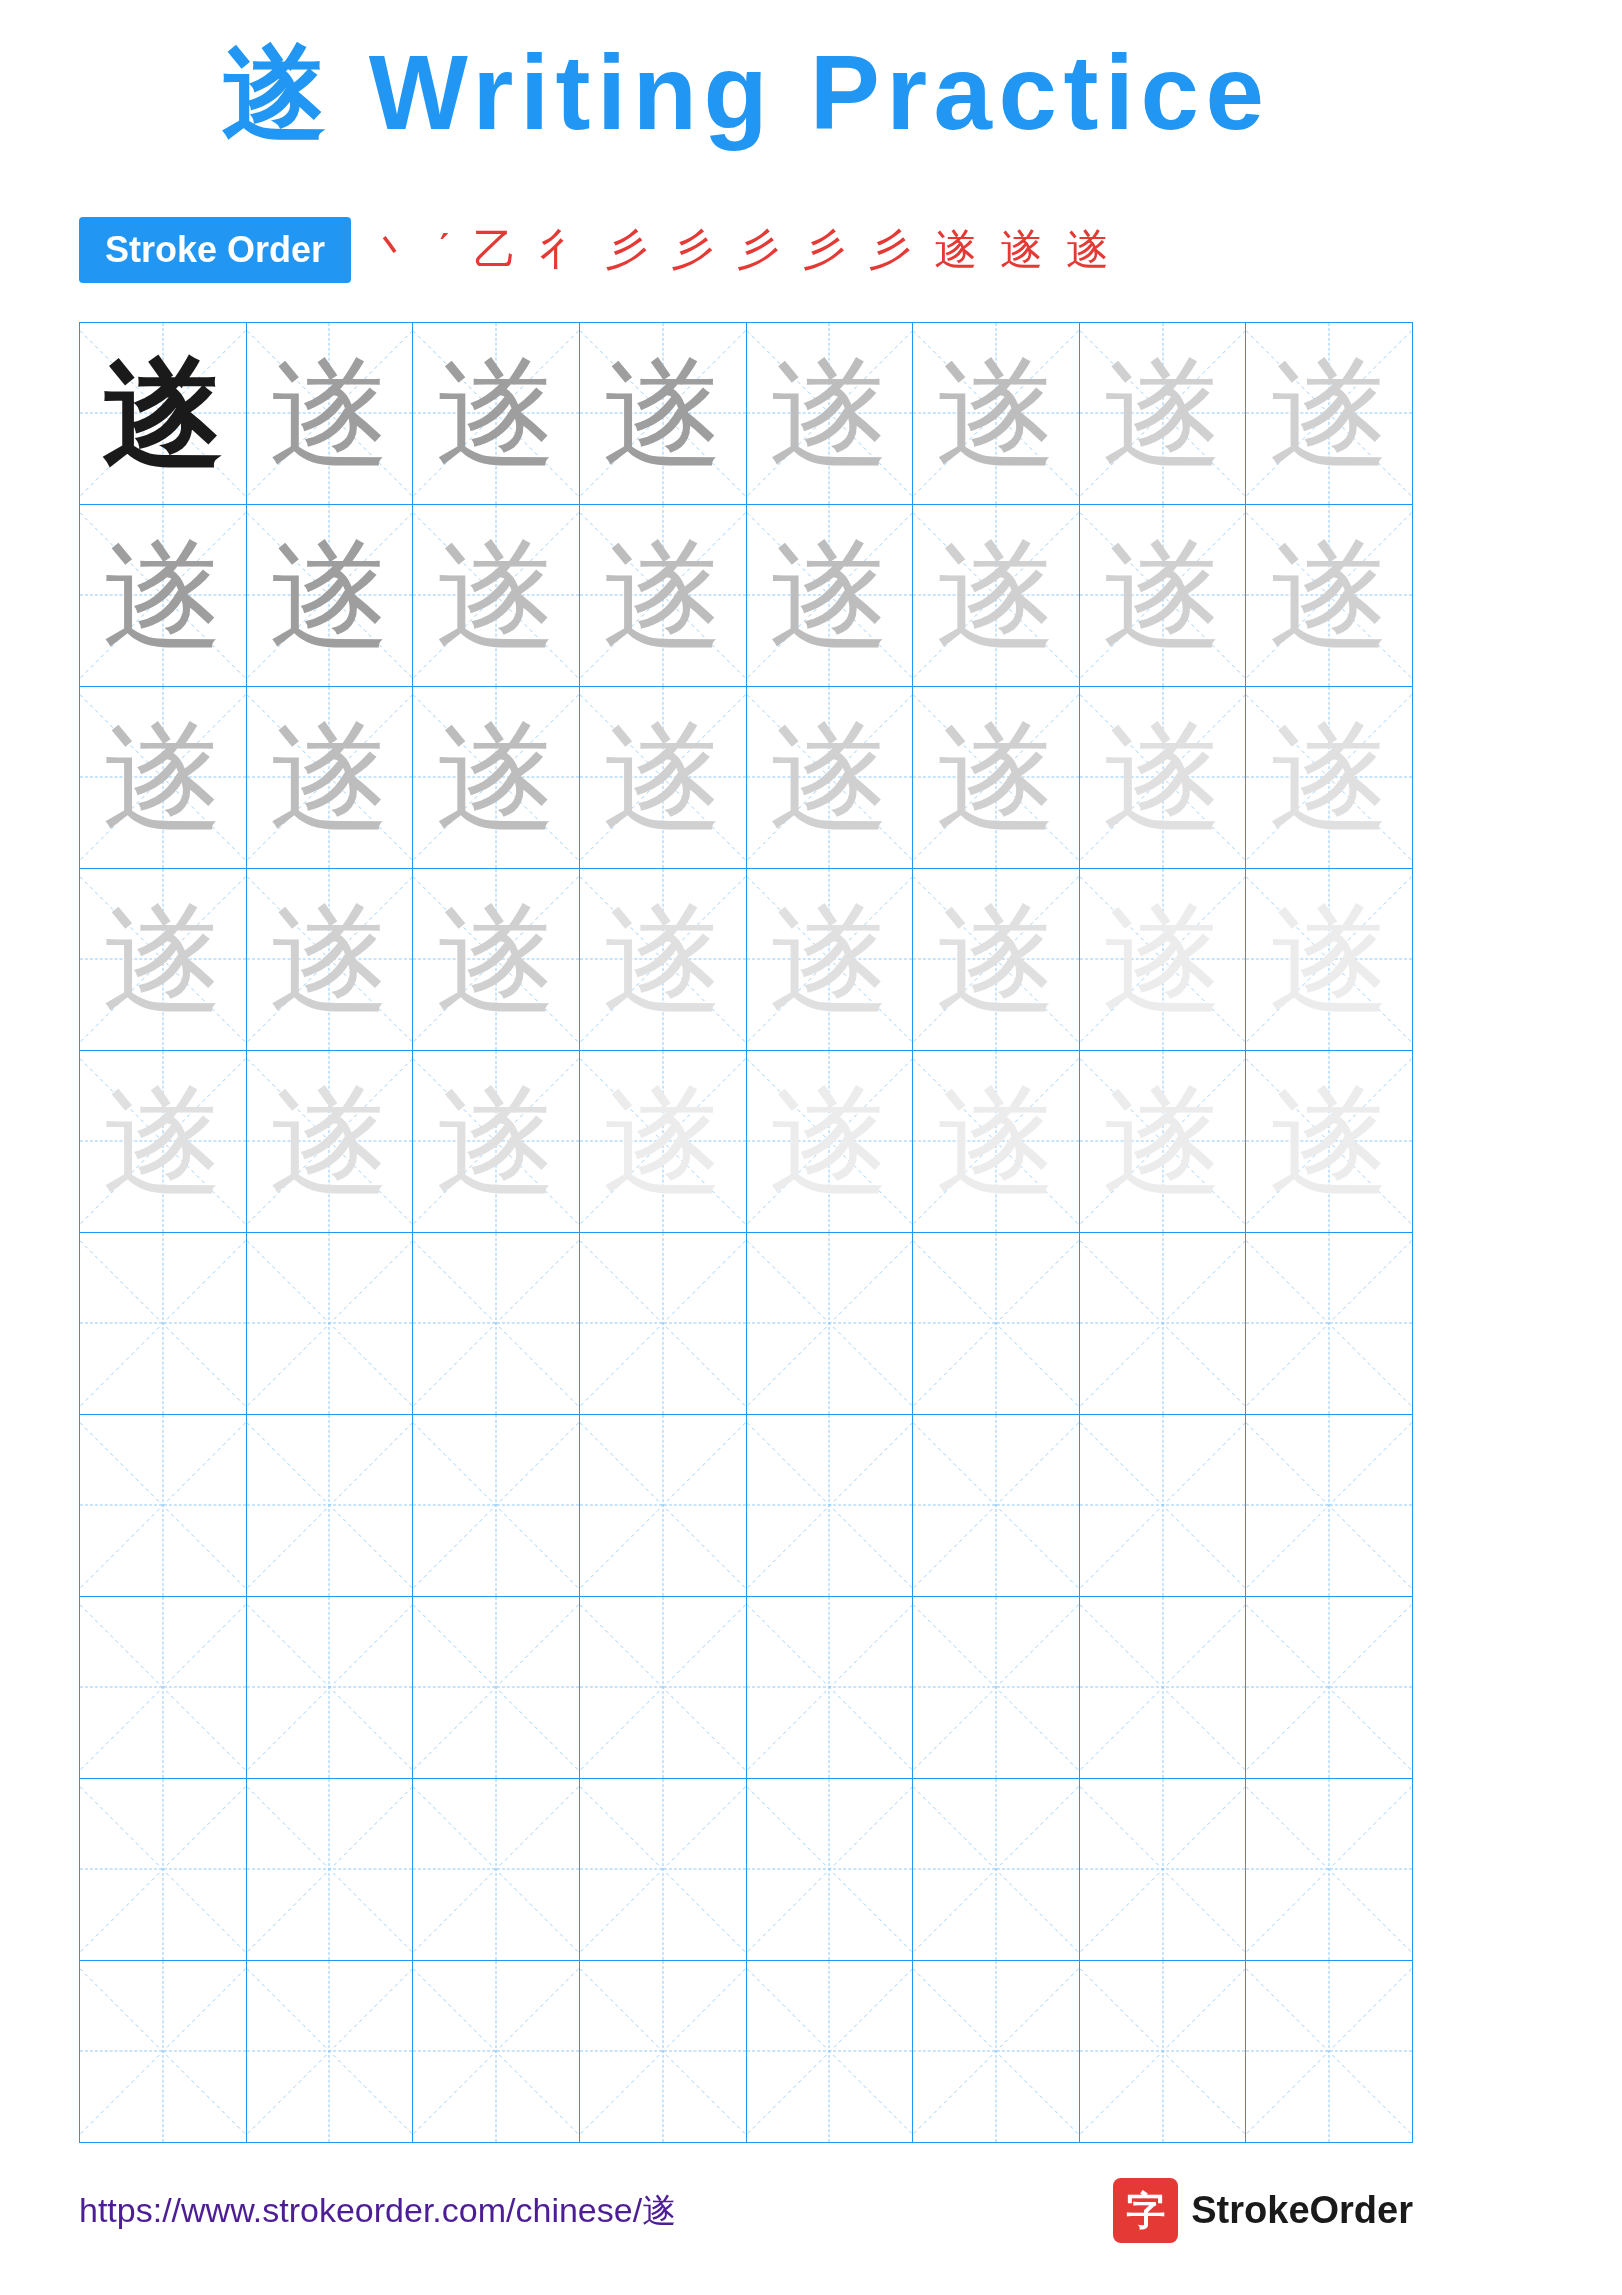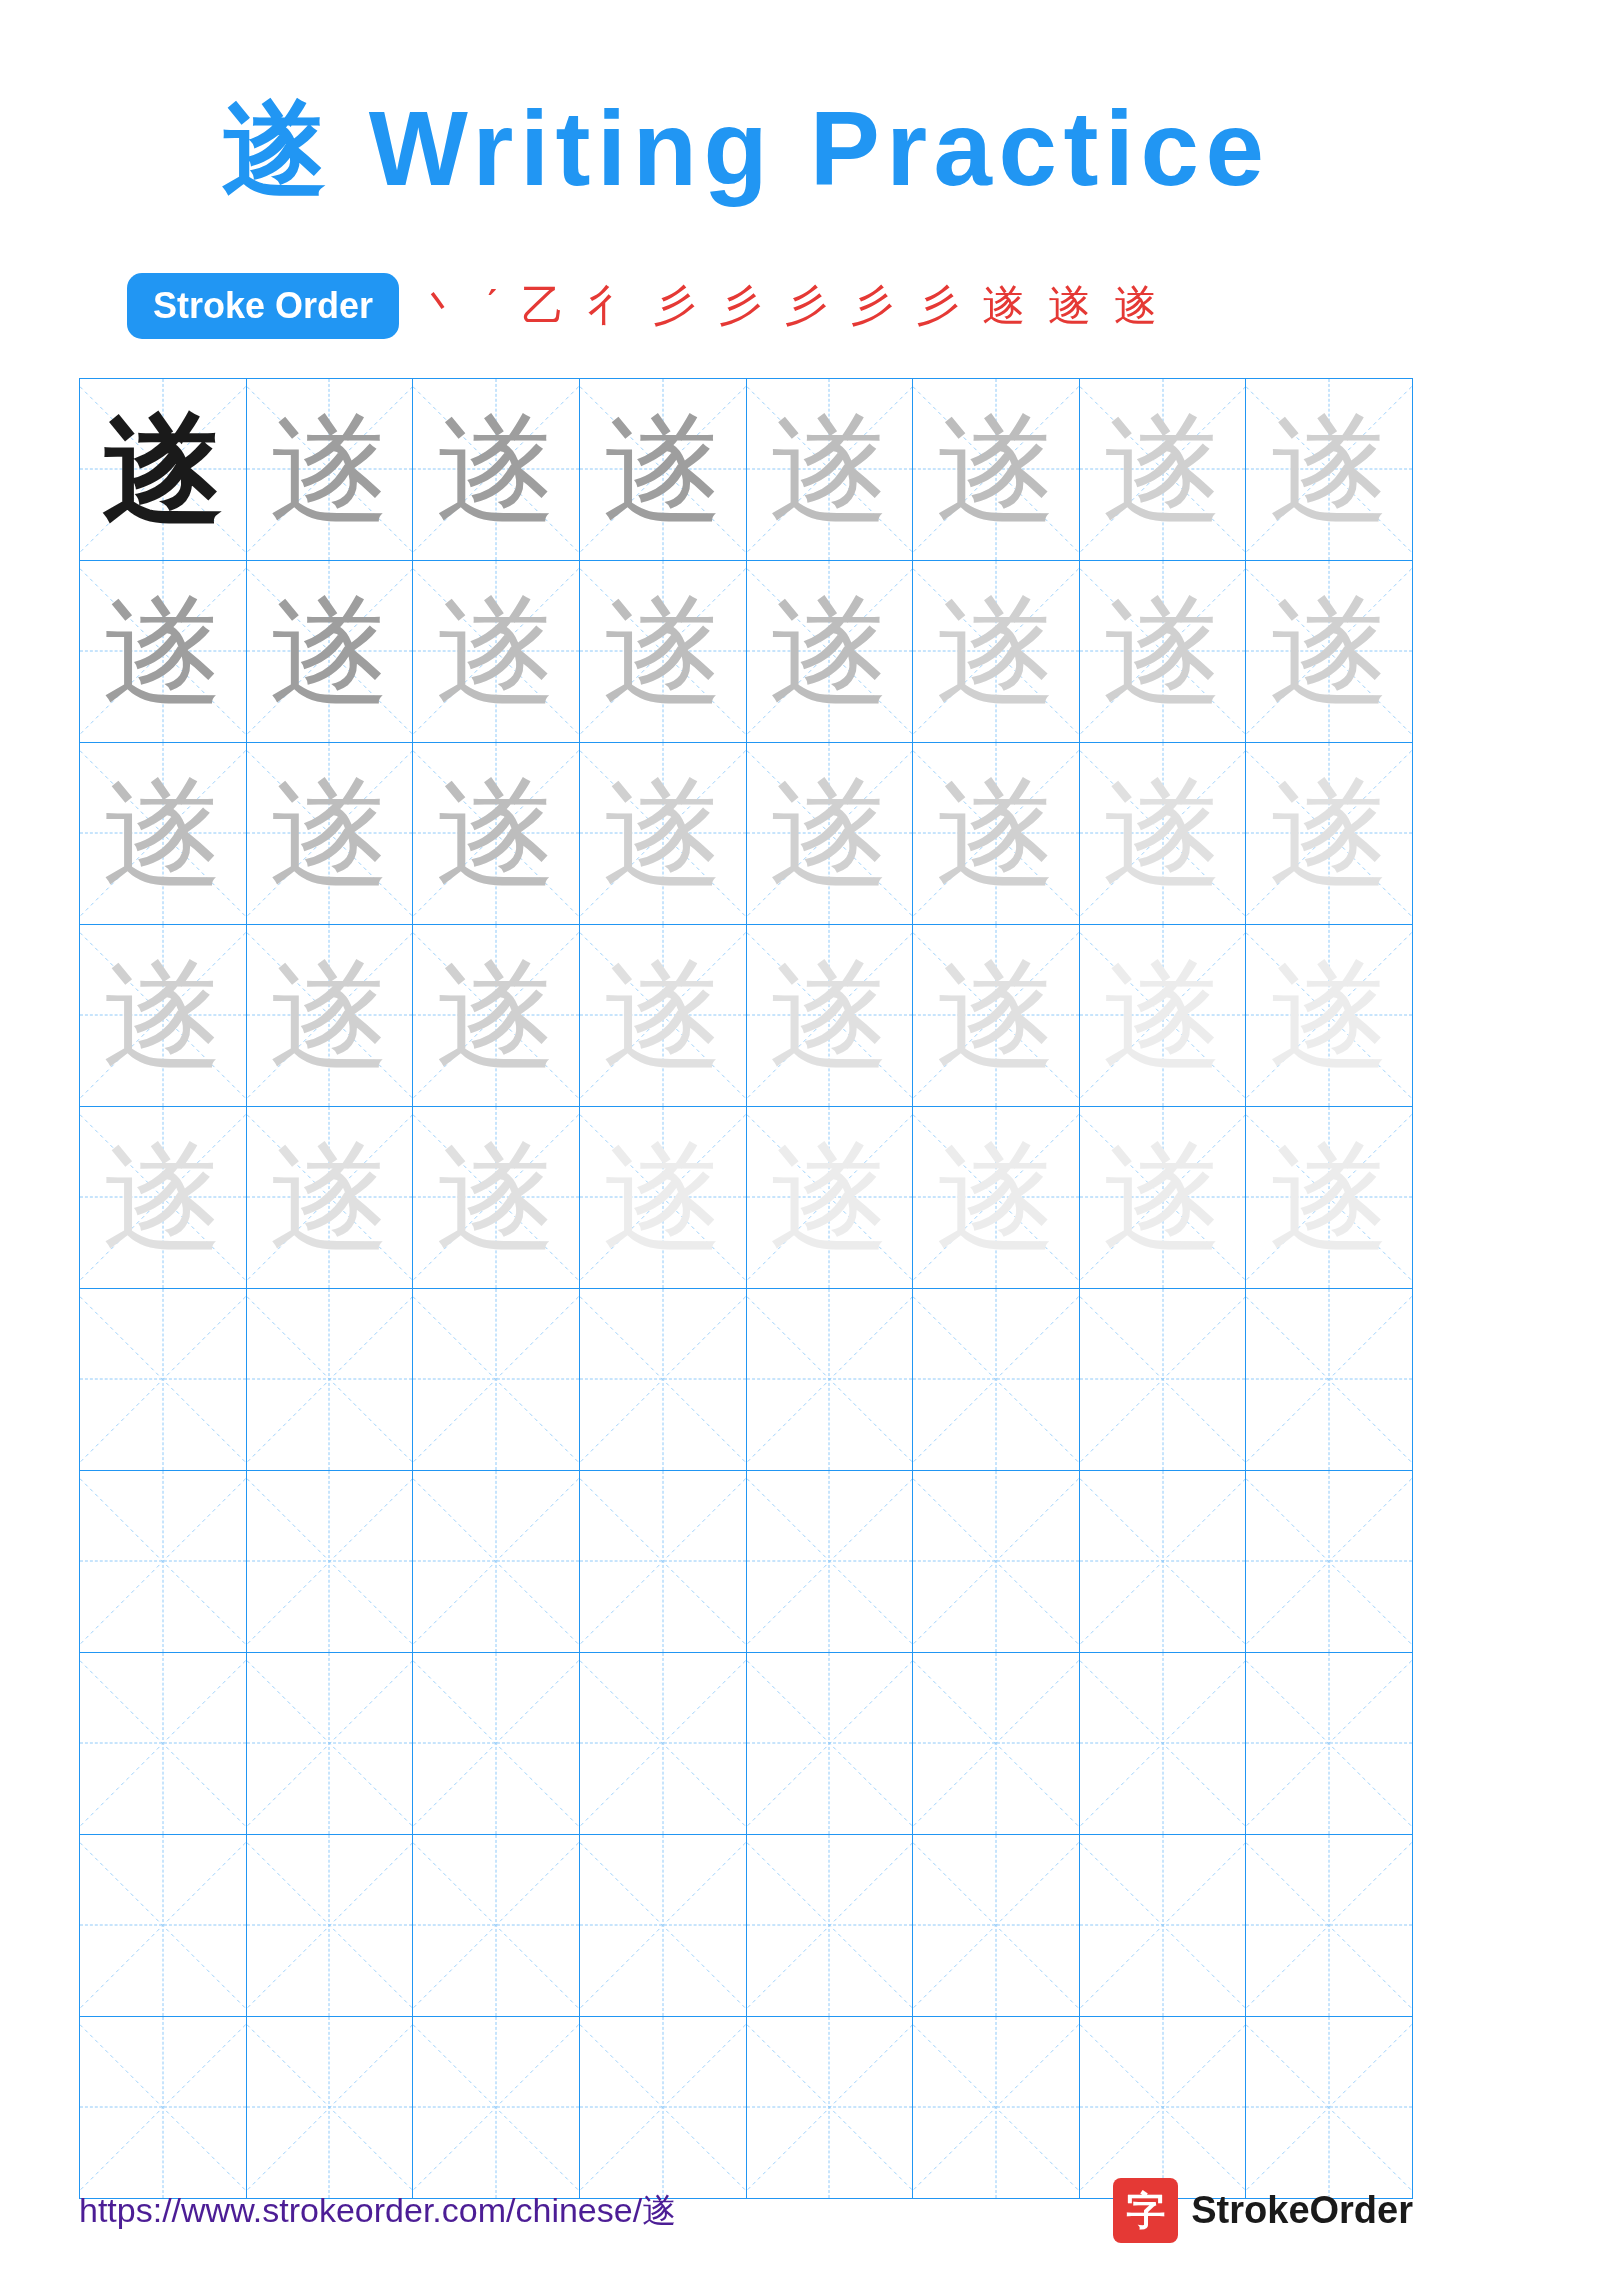--- a/index.html
+++ b/index.html
@@ -8,21 +8,21 @@
       min-height: 2295px;
       background: #ffffff;
       font-family: Arial, sans-serif;
       position: relative;
     }
 
     .page {
       width: 1492px;
       min-height: 2295px;
       background: #fff;
-      padding: 80px 79px;
+      padding: 24px 79px;
       position: relative;
     }
 
     .title {
       text-align: center;
       font-size: 105px;
       font-weight: bold;
       color: #2196F3;
       margin-bottom: 52px;
       letter-spacing: 6.5px;
@@ -34,24 +34,23 @@
       margin-bottom: 39px;
       gap: 19.6px;
     }
 
     .stroke-order-badge {
       background: #2196F3;
       color: white;
       font-size: 36px;
       font-weight: bold;
       padding: 11.8px 26px;
-      border-radius: 15px;
+      border-radius: 4px;
       white-space: nowrap;
       flex-shrink: 0;
-      margin-left: 48px;
     }
 
     .stroke-sequence {
       display: flex;
       align-items: center;
       gap: 13px;
       font-size: 43px;
       color: #e53935;
       letter-spacing: 9.8px;
     }

